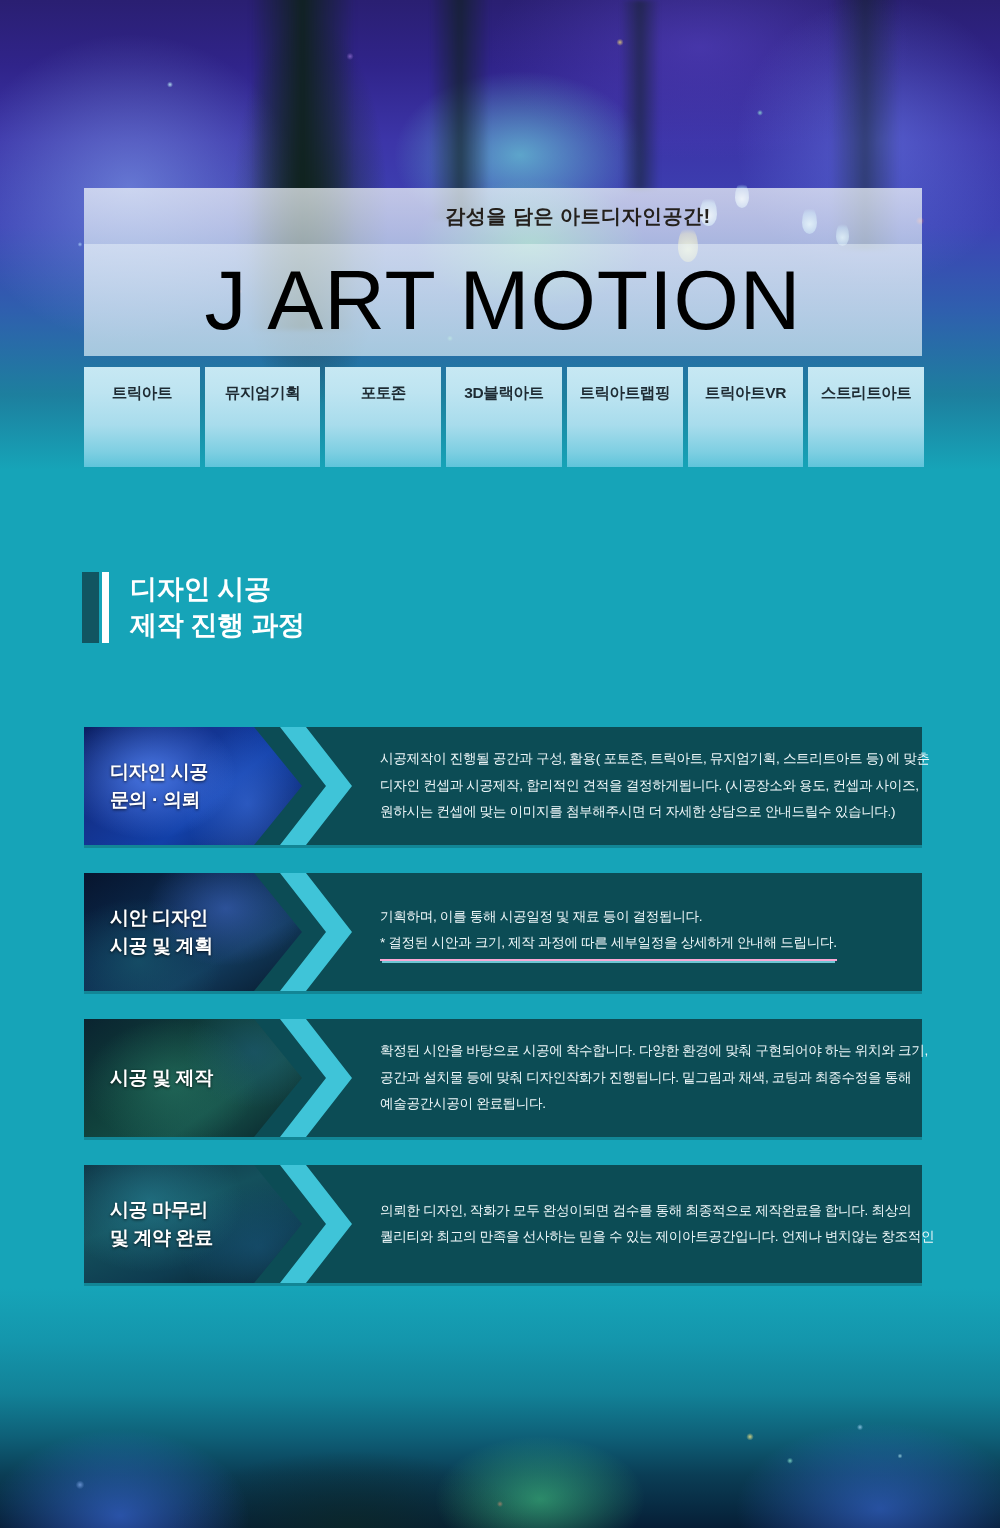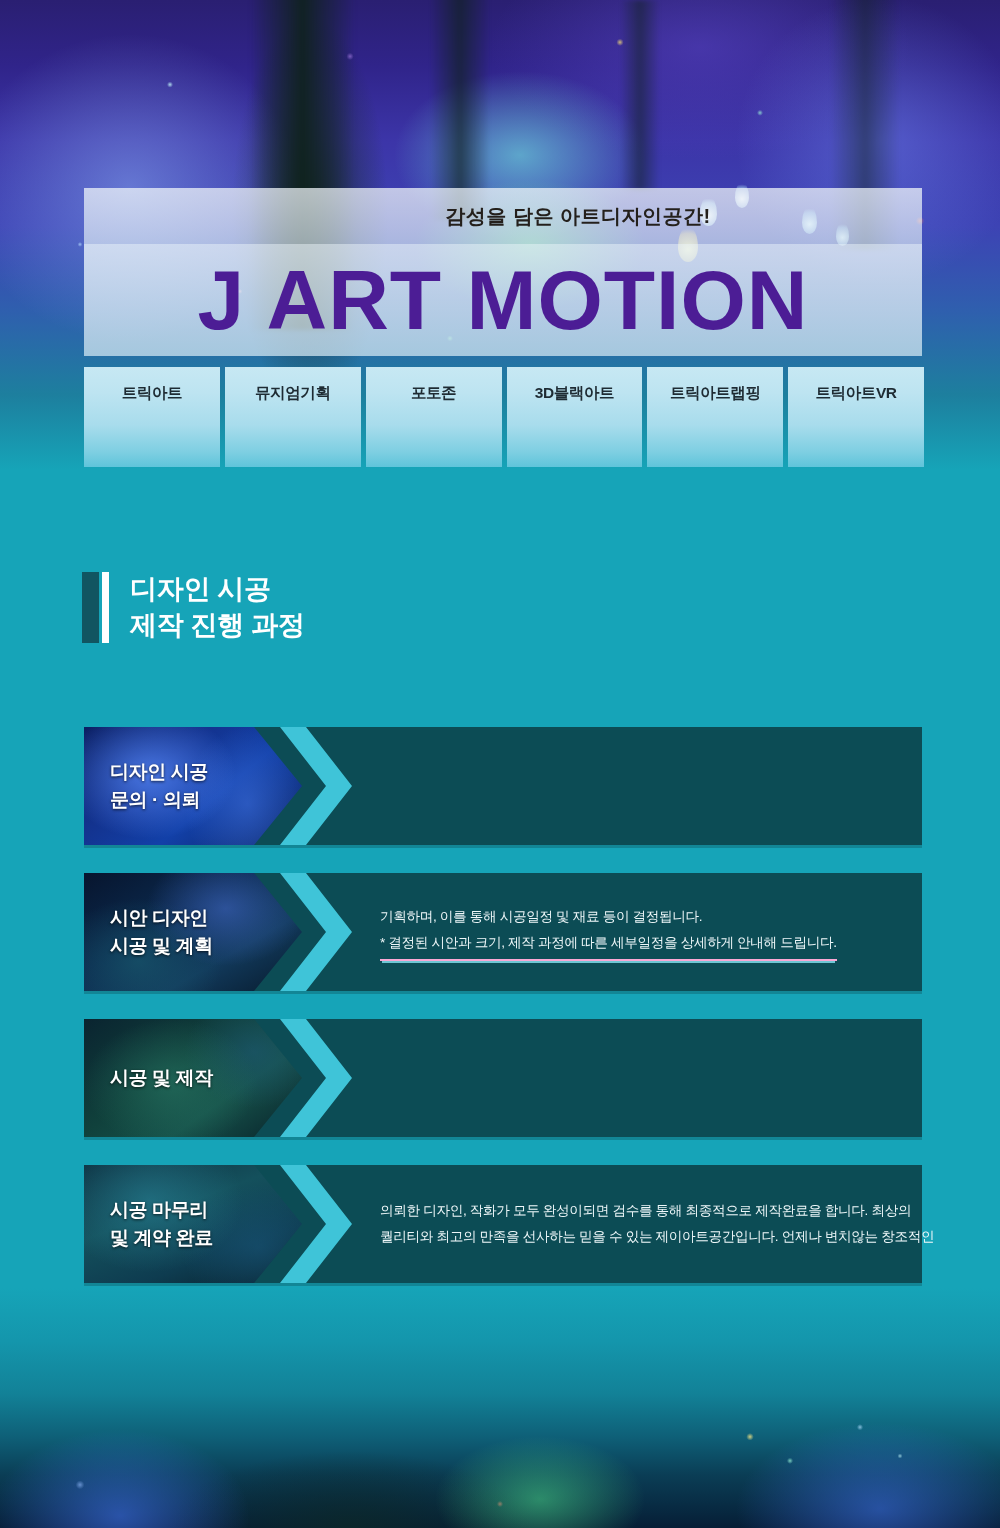--- a/index.html
+++ b/index.html
@@ -92,23 +92,23 @@
     letter-spacing: .5px;
     color: #24201c;
     border-radius: 24px;
   }
   .brand-title {
     position: absolute;
     left: 84px; top: 246px;
     width: 838px; height: 108px;
     display: flex; align-items: center; justify-content: center;
     font-size: 84px;
-    font-weight: 700;
+    font-weight: 400;
     letter-spacing: 1px;
-    color: #4c1d95;
+    color: #000000;
     white-space: nowrap;
   }
 
   
   .tabs {
     position: absolute;
     left: 84px; top: 367px;
     width: 840px; height: 100px;
     display: flex;
     gap: 5px;
@@ -331,20 +331,23 @@
     </div>
     <div class="tab">
       <span class="tab-label">3D블랙아트</span>
     </div>
     <div class="tab">
       <span class="tab-label">트릭아트랩핑</span>
     </div>
     <div class="tab">
       <span class="tab-label">트릭아트VR</span>
     </div>
+    <div class="tab">
+      <span class="tab-label">스트리트아트</span>
+    </div>
   </div>
 
   <div class="section-head">
     <div class="bar-dark"></div>
     <div class="bar-white"></div>
     <div class="section-titles">
       <span>디자인 시공</span>
       <span>제작 진행 과정</span>
     </div>
   </div>
@@ -357,20 +360,25 @@
         <div class="label-text">
           <span>디자인 시공</span>
           <span>문의 · 의뢰</span>
         </div>
       </div>
       <div class="chevron">
         <svg width="92" height="118" viewBox="0 0 92 118" xmlns="http://www.w3.org/2000/svg">
           <polygon points="0,0 46,59 0,118 26,118 72,59 26,0" fill="#3fc4d8"></polygon>
         </svg>
       </div>
+      <div class="step-body">
+        <p>시공제작이 진행될 공간과 구성, 활용( 포토존, 트릭아트, 뮤지엄기획, 스트리트아트 등) 에 맞춘</p>
+        <p>디자인 컨셉과 시공제작, 합리적인 견적을 결정하게됩니다. (시공장소와 용도, 컨셉과 사이즈,</p>
+        <p>원하시는 컨셉에 맞는 이미지를 첨부해주시면 더 자세한 상담으로 안내드릴수 있습니다.)</p>
+      </div>
     </div>
 
     <div class="step">
       <div class="step-label">
         <div class="label-bg bg-s2"></div>
         <div class="label-text">
           <span>시안 디자인</span>
           <span>시공 및 계획</span>
         </div>
       </div>
@@ -390,20 +398,25 @@
         <div class="label-bg bg-s3"></div>
         <div class="label-text">
           <span>시공 및 제작</span>
         </div>
       </div>
       <div class="chevron">
         <svg width="92" height="118" viewBox="0 0 92 118" xmlns="http://www.w3.org/2000/svg">
           <polygon points="0,0 46,59 0,118 26,118 72,59 26,0" fill="#3fc4d8"></polygon>
         </svg>
       </div>
+      <div class="step-body">
+        <p>확정된 시안을 바탕으로 시공에 착수합니다. 다양한 환경에 맞춰 구현되어야 하는 위치와 크기,</p>
+        <p>공간과 설치물 등에 맞춰 디자인작화가 진행됩니다.  밑그림과 채색, 코팅과 최종수정을 통해</p>
+        <p>예술공간시공이 완료됩니다.</p>
+      </div>
     </div>
 
     <div class="step">
       <div class="step-label">
         <div class="label-bg bg-s4"></div>
         <div class="label-text">
           <span>시공 마무리</span>
           <span>및 계약 완료</span>
         </div>
       </div>

